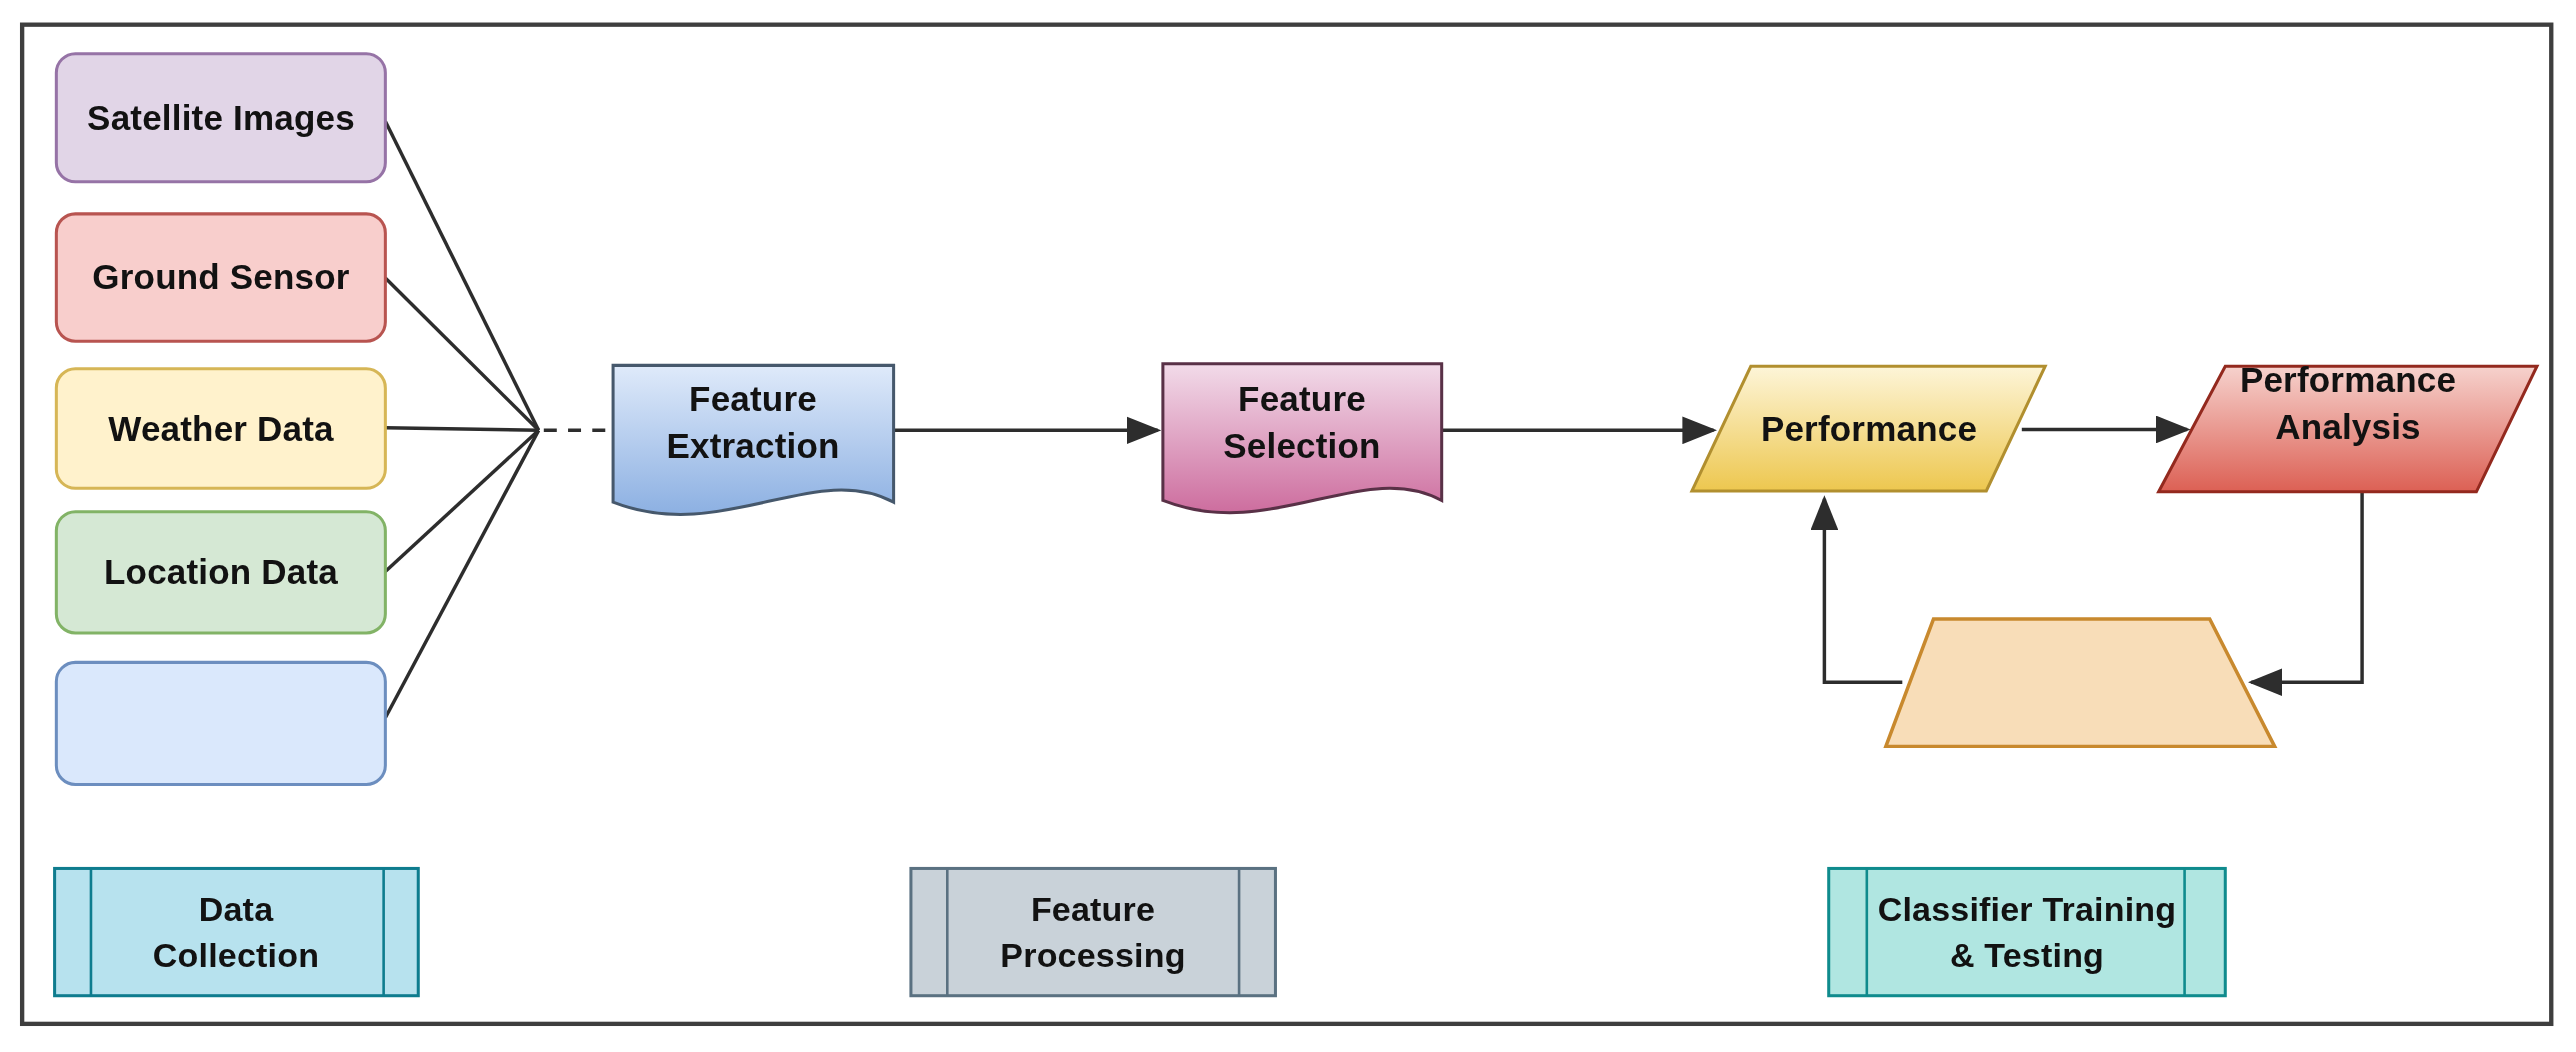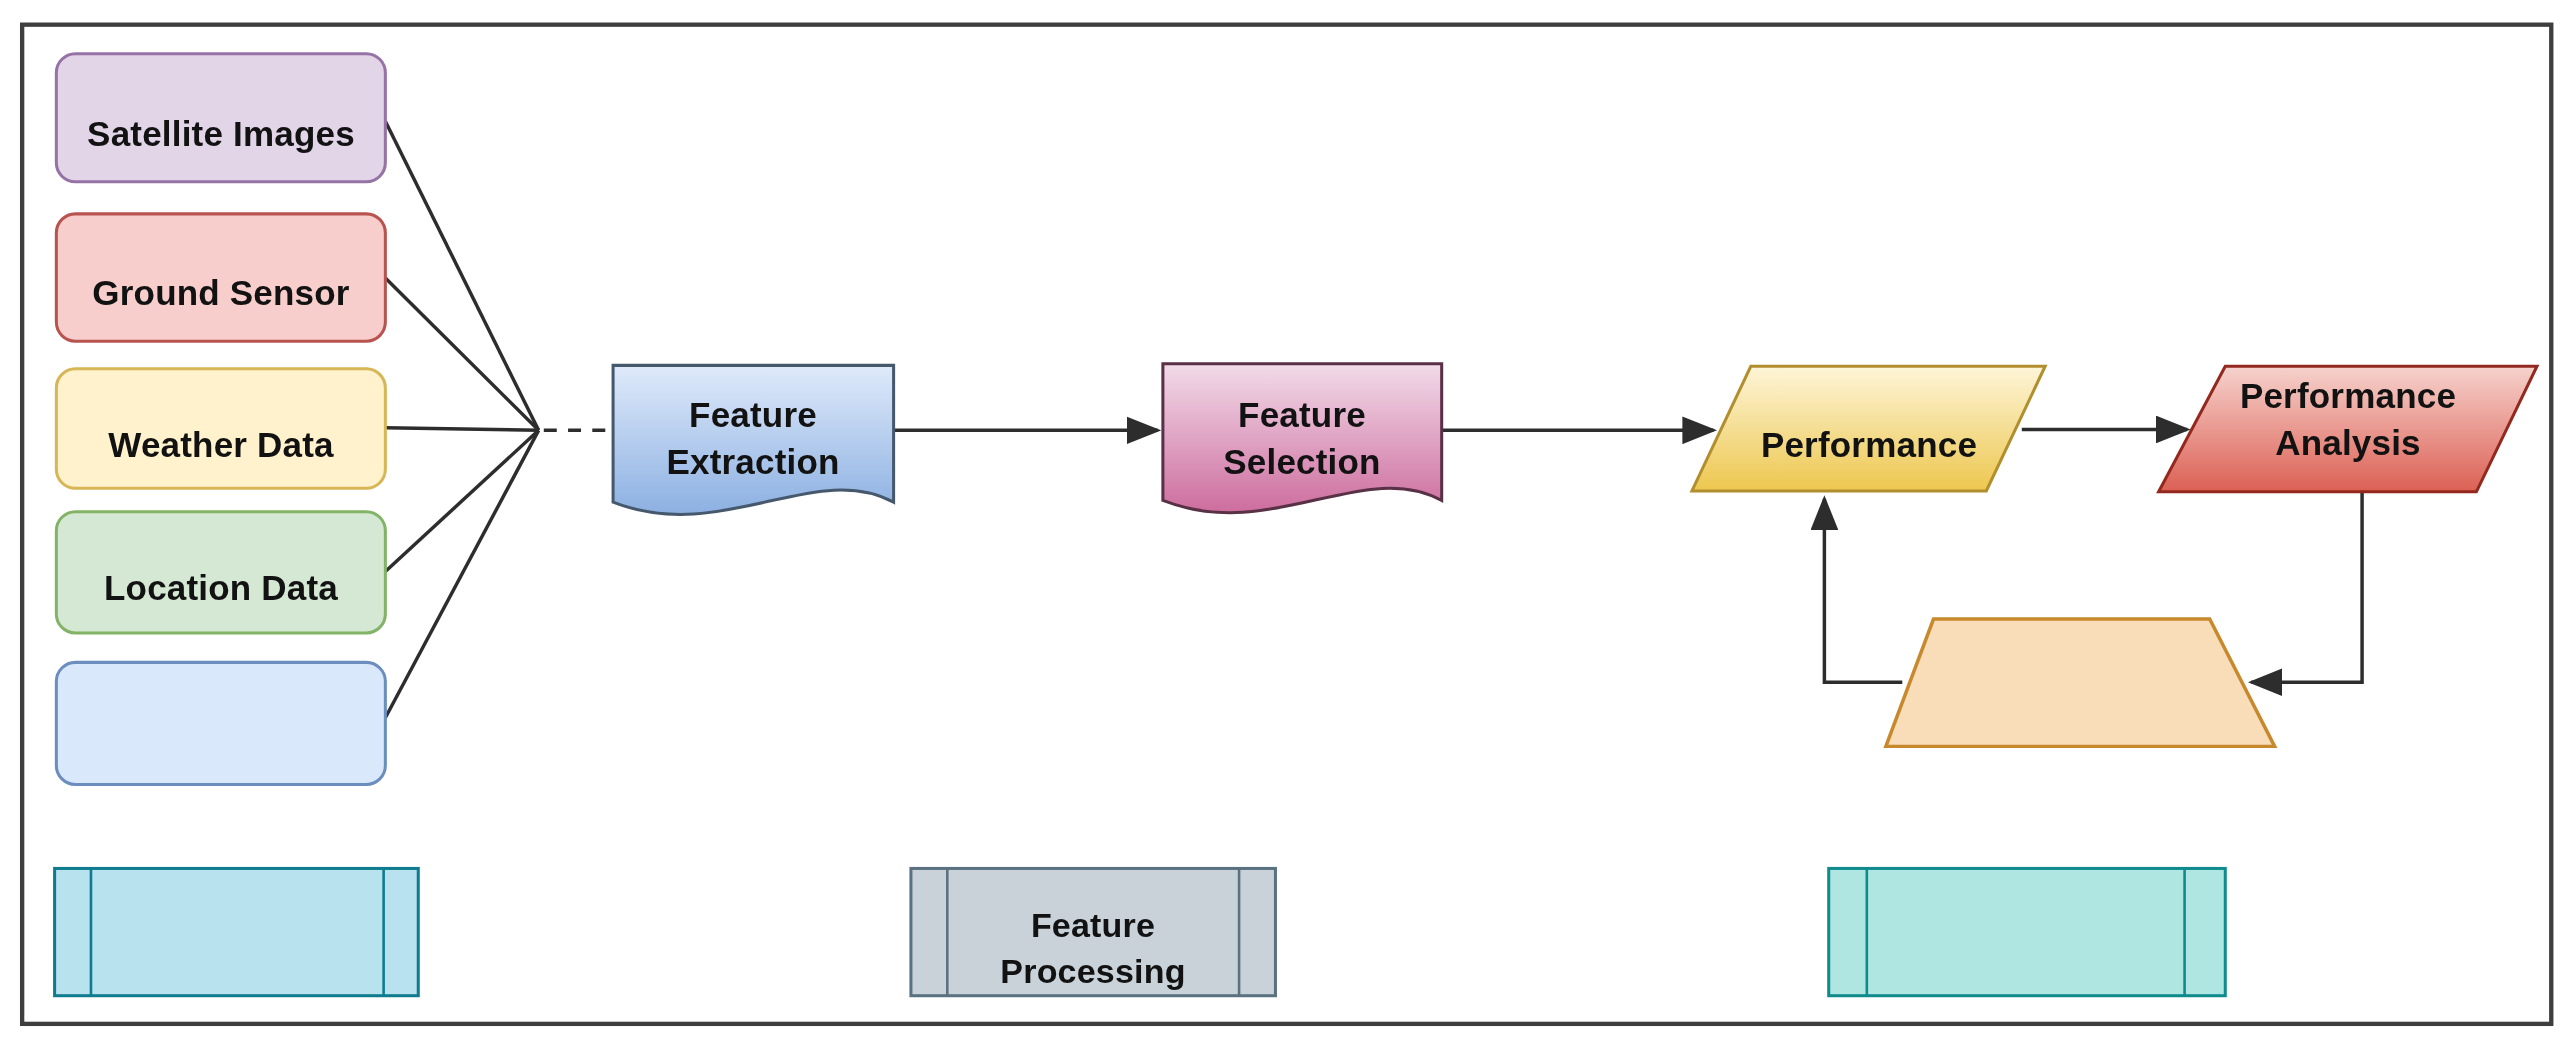--- a/index.html
+++ b/index.html
@@ -16,21 +16,20 @@
     position: absolute;
     transform: translate(-50%, -50%);
     text-align: center;
     white-space: pre-line;
     font-weight: bold;
     color: #121212;
     font-size: 35px;
     line-height: 1.34;
     letter-spacing: 0.2px;
     pointer-events: none;
-    margin-top: 16px;
   }
   .lbl.stage { font-size: 34px; }
 </style>
 </head>
 <body>
 
 <div class="canvas">
 
   <svg width="2576" height="1052" viewBox="0 0 2975 1215">
     <defs>
@@ -108,17 +107,21 @@
   <div class="lbl" style="left:221px;  top:572px;">Location Data</div>
 
   <div class="lbl" style="left:753px;  top:423px;">Feature
 Extraction</div>
   <div class="lbl" style="left:1302px; top:423px;">Feature
 Selection</div>
   <div class="lbl" style="left:1869px; top:429px;">Performance</div>
   <div class="lbl" style="left:2348px; top:404px;">Performance
 Analysis</div>
 
+  <div class="lbl stage" style="left:236px;  top:933px;">Data
+Collection</div>
   <div class="lbl stage" style="left:1093px; top:933px;">Feature
 Processing</div>
+  <div class="lbl stage" style="left:2027px; top:933px;">Classifier Training
+&amp; Testing</div>
 
 </div>
 
 
 </body></html>

